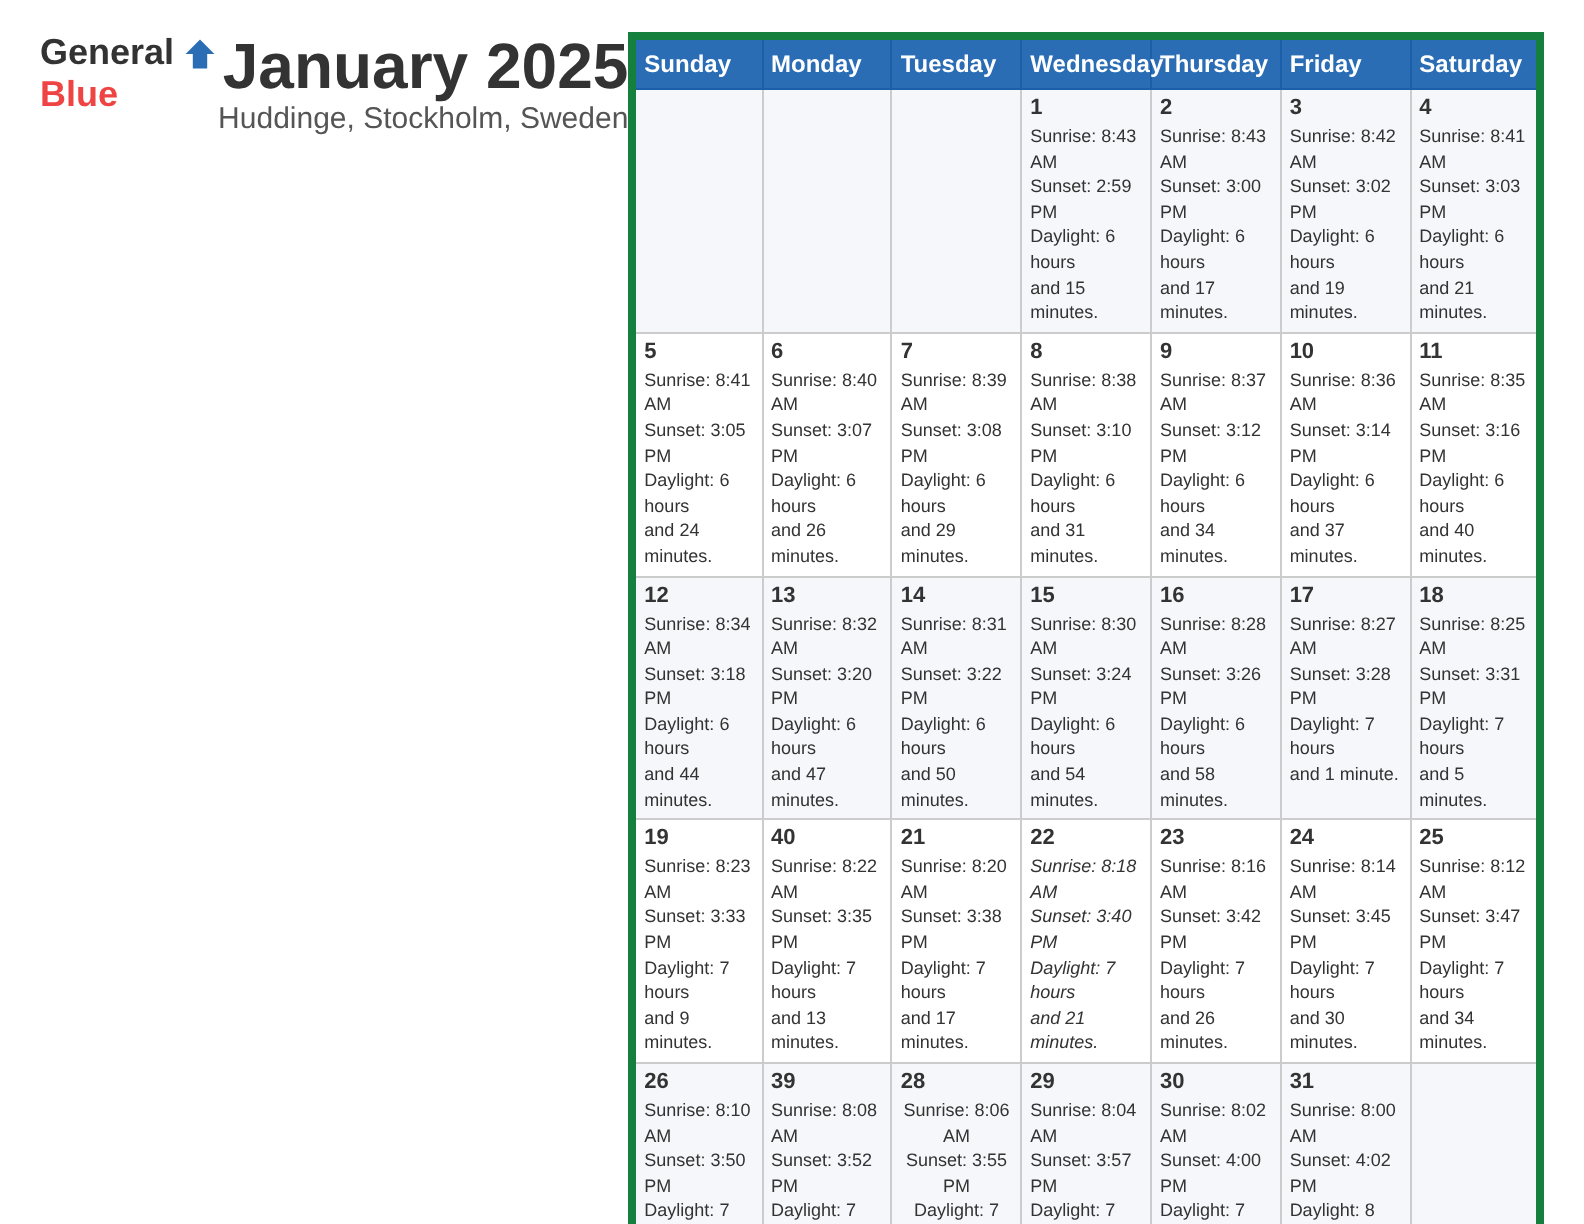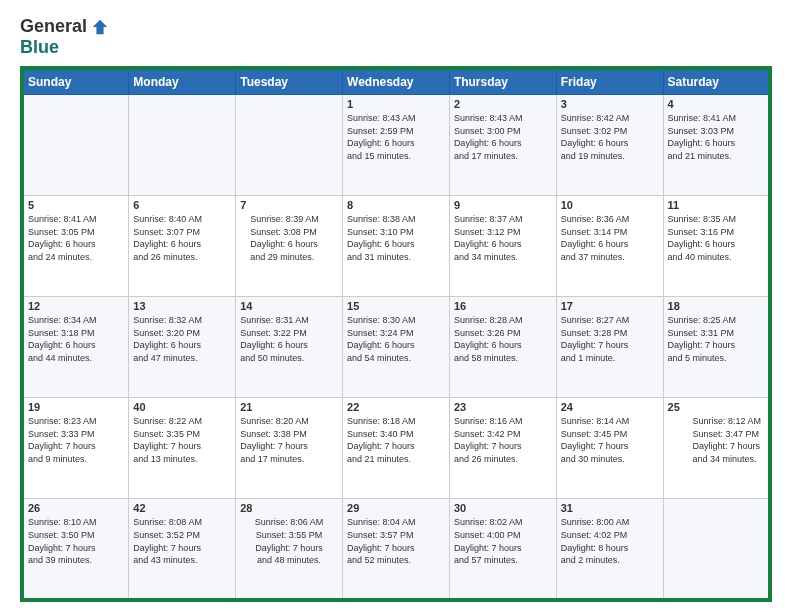--- a/index.html
+++ b/index.html
@@ -8,21 +8,20 @@
       background: #fff;
       width: 792px;
       height: 612px;
       overflow: hidden;
     }
     .page {
       width: 792px;
       height: 612px;
       padding: 16px 20px 10px 20px;
       display: flex;
-      flex-direction: column;
     }
     .header {
       display: flex;
       justify-content: space-between;
       align-items: flex-start;
       margin-bottom: 8px;
     }
     .logo {
       display: flex;
       flex-direction: column;
@@ -34,21 +33,21 @@
       gap: 2px;
     }
     .logo-general {
       font-size: 18px;
       font-weight: bold;
       color: #333;
     }
     .logo-blue {
       font-size: 18px;
       font-weight: bold;
-      color: #0f766e;
+      color: #ef4444;
     }
     .logo-icon {
       width: 18px;
       height: 18px;
       margin-left: 2px;
     }
     .header-right {
       text-align: right;
     }
     .month-title {
@@ -114,20 +113,24 @@
 <div class="page">
   <div class="header">
     <div class="logo">
       <div class="logo-text">
         <span class="logo-general">General</span>
         <svg class="logo-icon" viewBox="0 0 20 20">
           <polygon points="10,2 18,10 14,10 14,18 6,18 6,10 2,10" fill="#2a6db5"></polygon>
         </svg>
       </div>
       <span class="logo-blue">Blue</span>
+    </div>
+    <div class="header-right">
+      <div class="month-title">January 2025</div>
+      <div class="location-title">Huddinge, Stockholm, Sweden</div>
     </div>
   </div>
 
   <table class="calendar">
     <thead>
       <tr>
         <th>Sunday</th>
         <th>Monday</th>
         <th>Tuesday</th>
         <th>Wednesday</th>
@@ -180,21 +183,21 @@
           </td>
           <td>
             <span class="day-number">6</span>
             <div class="day-info" style="white-space: pre-line;">Sunrise: 8:40 AM
 Sunset: 3:07 PM
 Daylight: 6 hours
 and 26 minutes.</div>
           </td>
           <td>
             <span class="day-number">7</span>
-            <div class="day-info" style="white-space: pre-line; margin-left: 10px;">Sunrise: 8:39 AM
+            <div class="day-info" style="white-space: pre-line;">Sunrise: 8:39 AM
 Sunset: 3:08 PM
 Daylight: 6 hours
 and 29 minutes.</div>
           </td>
           <td>
             <span class="day-number">8</span>
             <div class="day-info" style="white-space: pre-line;">Sunrise: 8:38 AM
 Sunset: 3:10 PM
 Daylight: 6 hours
 and 31 minutes.</div>
@@ -289,57 +292,57 @@
           </td>
           <td>
             <span class="day-number">21</span>
             <div class="day-info" style="white-space: pre-line;">Sunrise: 8:20 AM
 Sunset: 3:38 PM
 Daylight: 7 hours
 and 17 minutes.</div>
           </td>
           <td>
             <span class="day-number">22</span>
-            <div class="day-info" style="white-space: pre-line;">Sunrise: 8:18 AM
+            <div class="day-info" style="white-space: pre-line; font-style: italic;">Sunrise: 8:18 AM
 Sunset: 3:40 PM
 Daylight: 7 hours
 and 21 minutes.</div>
           </td>
           <td>
             <span class="day-number">23</span>
             <div class="day-info" style="white-space: pre-line;">Sunrise: 8:16 AM
 Sunset: 3:42 PM
 Daylight: 7 hours
 and 26 minutes.</div>
           </td>
           <td>
             <span class="day-number">24</span>
             <div class="day-info" style="white-space: pre-line;">Sunrise: 8:14 AM
 Sunset: 3:45 PM
 Daylight: 7 hours
 and 30 minutes.</div>
           </td>
           <td>
             <span class="day-number">25</span>
-            <div class="day-info" style="white-space: pre-line; margin-left: 25px;">Sunrise: 8:12 AM
+            <div class="day-info" style="white-space: pre-line;">Sunrise: 8:12 AM
 Sunset: 3:47 PM
 Daylight: 7 hours
 and 34 minutes.</div>
           </td>
         </tr>
         <tr>
           <td>
             <span class="day-number">26</span>
             <div class="day-info" style="white-space: pre-line;">Sunrise: 8:10 AM
 Sunset: 3:50 PM
 Daylight: 7 hours
 and 39 minutes.</div>
           </td>
           <td>
-            <span class="day-number">42</span>
+            <span class="day-number">39</span>
             <div class="day-info" style="white-space: pre-line;">Sunrise: 8:08 AM
 Sunset: 3:52 PM
 Daylight: 7 hours
 and 43 minutes.</div>
           </td>
           <td>
             <span class="day-number">28</span>
             <div class="day-info" style="white-space: pre-line; text-align: center;">Sunrise: 8:06 AM
 Sunset: 3:55 PM
 Daylight: 7 hours

